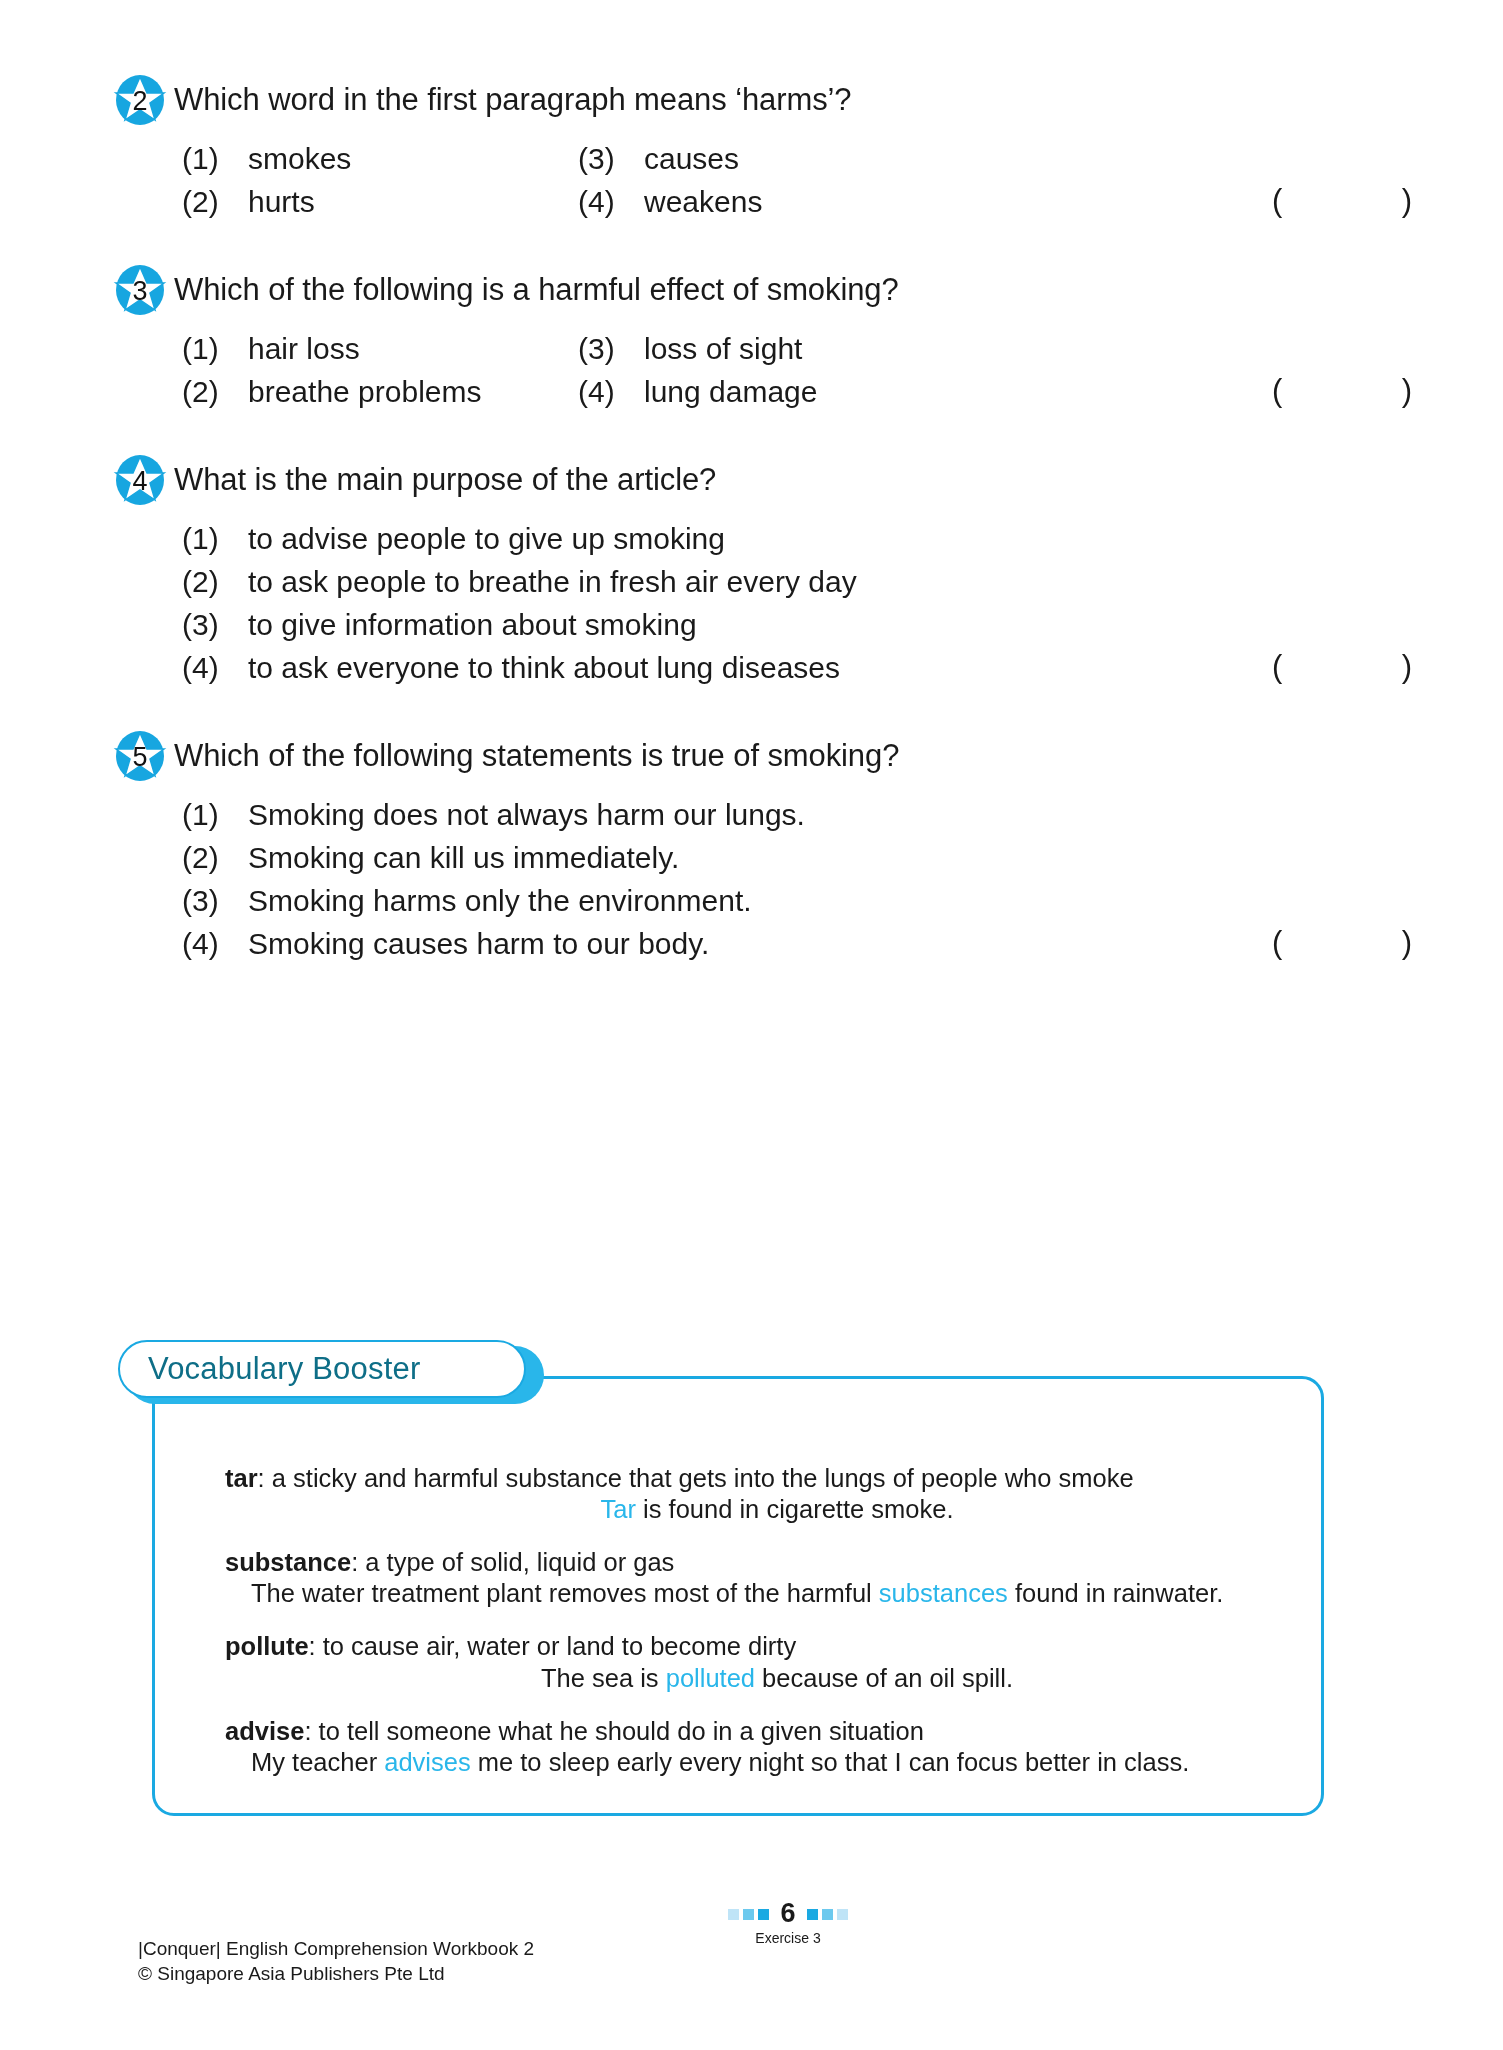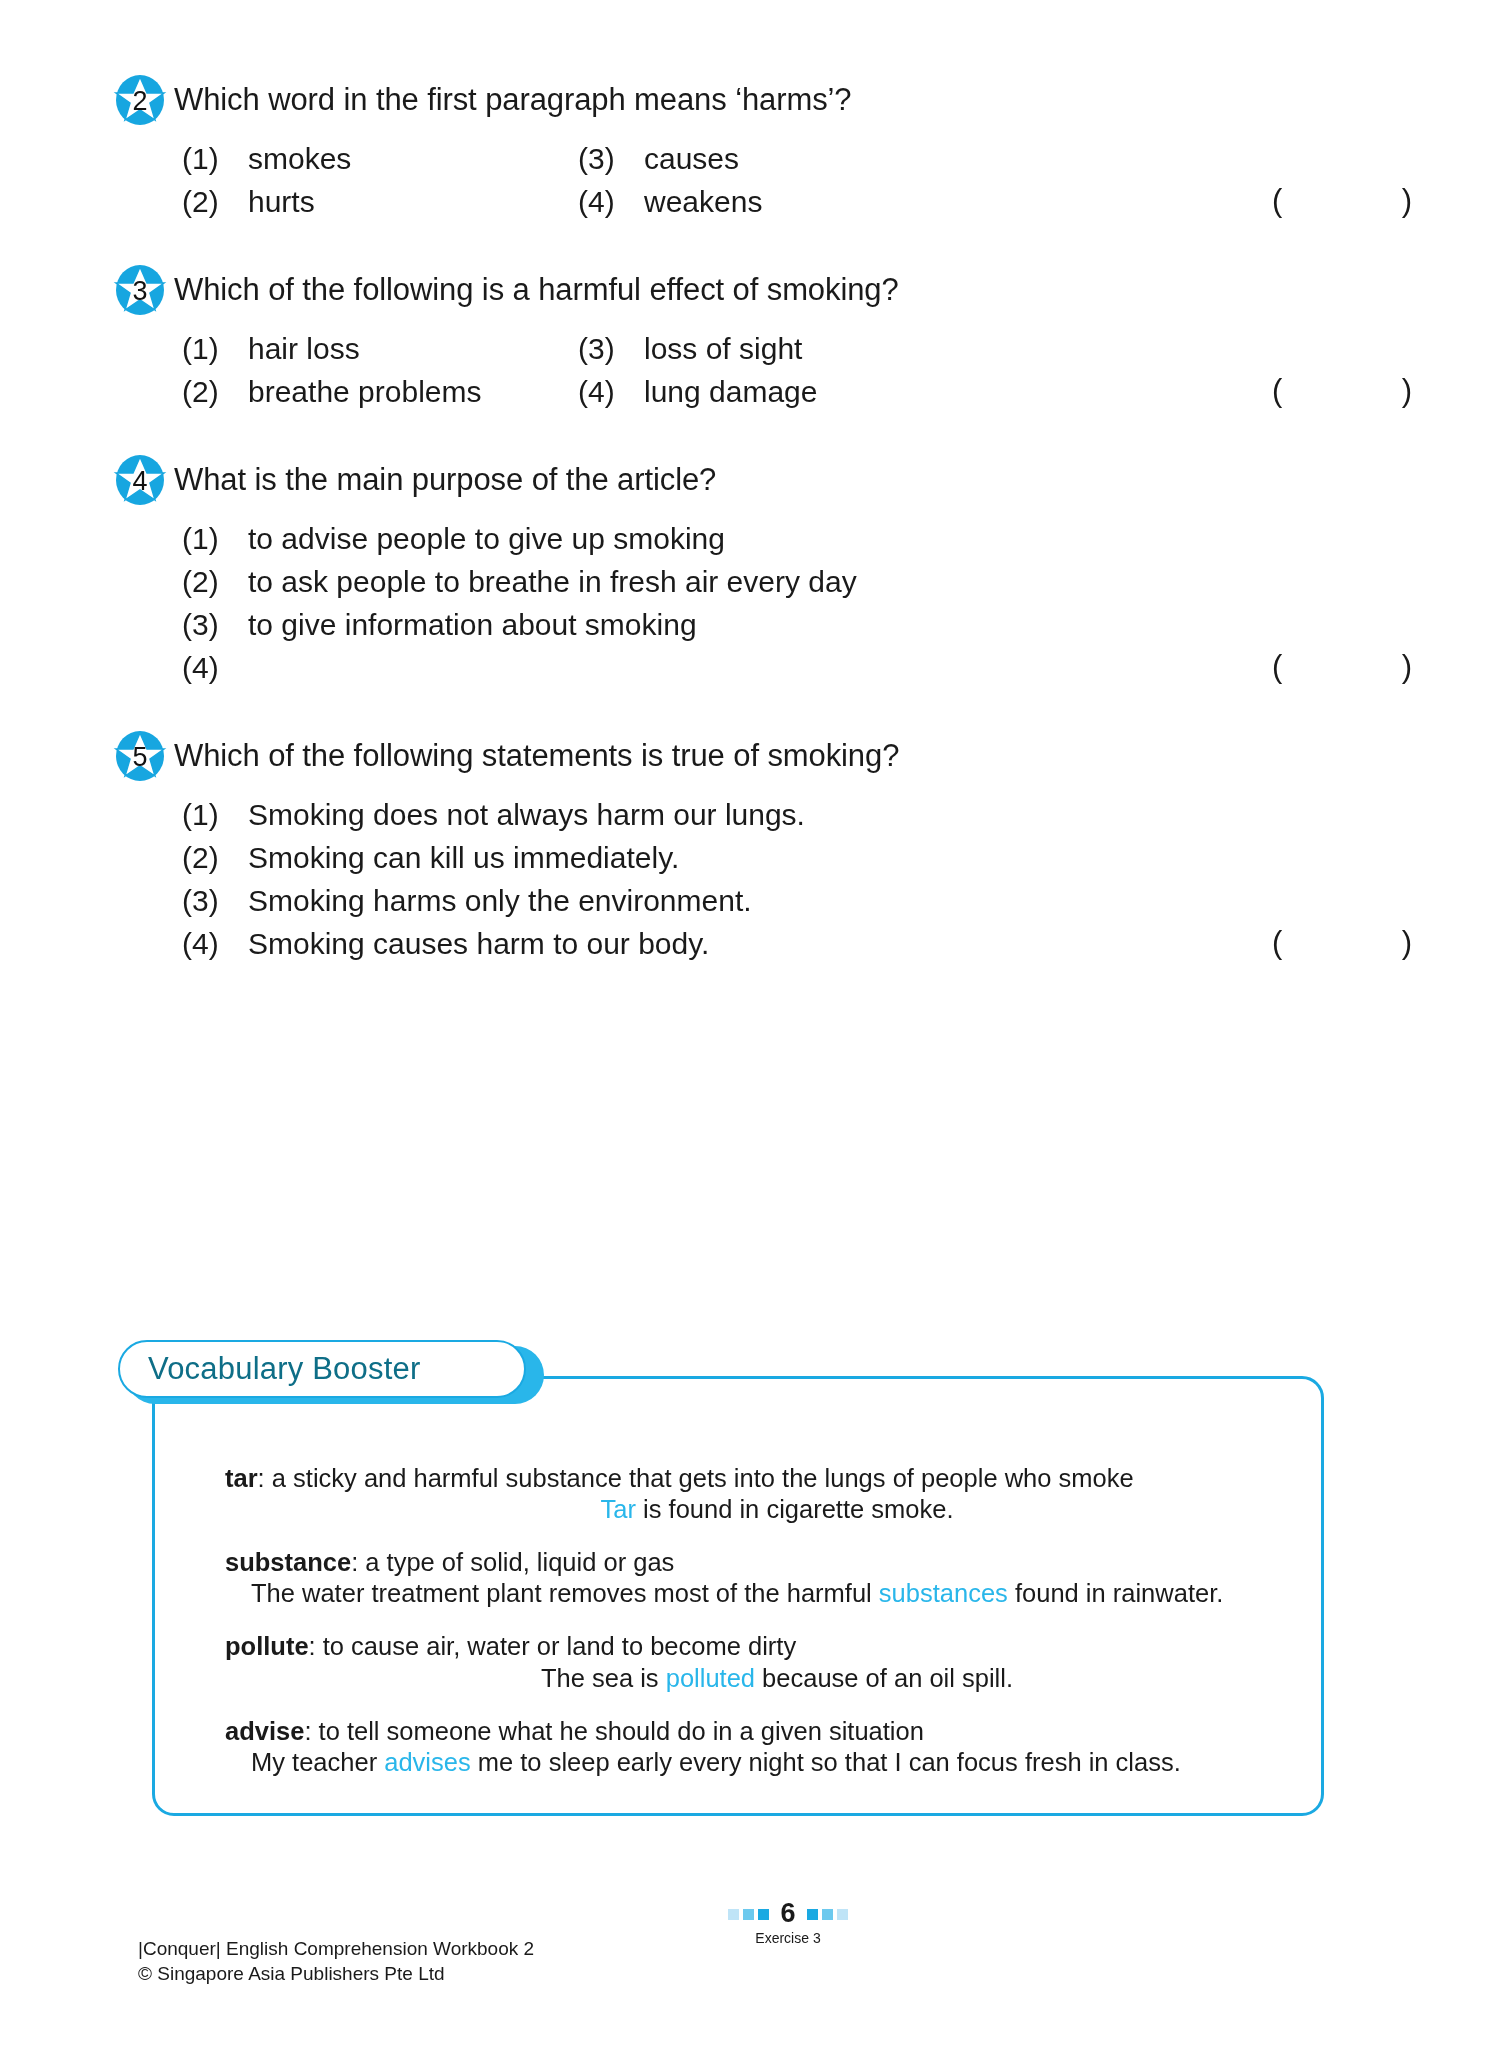--- a/index.html
+++ b/index.html
@@ -367,20 +367,21 @@
           </div>
           <div class="opt-row">
             <div class="opt col1">
               <span class="tag">(3)</span>
               <span class="txt">to give information about smoking</span>
             </div>
           </div>
           <div class="opt-row">
             <div class="opt col1">
               <span class="tag">(4)</span>
+              <span class="txt">to ask everyone to think about lung diseases</span>
             </div>
             <div class="ans-box">
               <span>(</span>
               <span>)</span>
             </div>
           </div>
         </div>
       </div>
       <div class="question">
         <div class="q-head">
@@ -436,21 +437,21 @@
           <div class="vocab-item">
             <div class="v-def"><span class="word">substance</span><span>: a type of solid, liquid or gas</span></div>
             <div class="v-ex"><span>The water treatment plant removes most of the harmful </span><span class="hl">substances</span><span> found in rainwater.</span></div>
           </div>
           <div class="vocab-item">
             <div class="v-def"><span class="word">pollute</span><span>: to cause air, water or land to become dirty</span></div>
             <div class="v-ex nojust"><span>The sea is </span><span class="hl">polluted</span><span> because of an oil spill.</span></div>
           </div>
           <div class="vocab-item">
             <div class="v-def"><span class="word">advise</span><span>: to tell someone what he should do in a given situation</span></div>
-            <div class="v-ex"><span>My teacher </span><span class="hl">advises</span><span> me to sleep early every night so that I can focus fresh in class.</span></div>
+            <div class="v-ex"><span>My teacher </span><span class="hl">advises</span><span> me to sleep early every night so that I can focus better in class.</span></div>
           </div>
         </div>
     </div>
     <div class="vocab-tab">
       <div class="tab-shadow"></div>
       <div class="tab-face">
         <span class="tab-label">Vocabulary Booster</span>
       </div>
     </div>
   </div>

